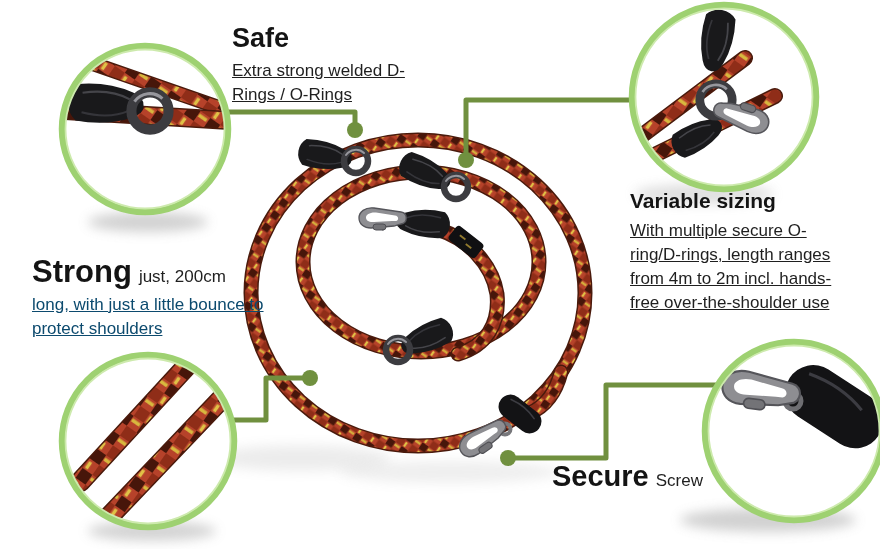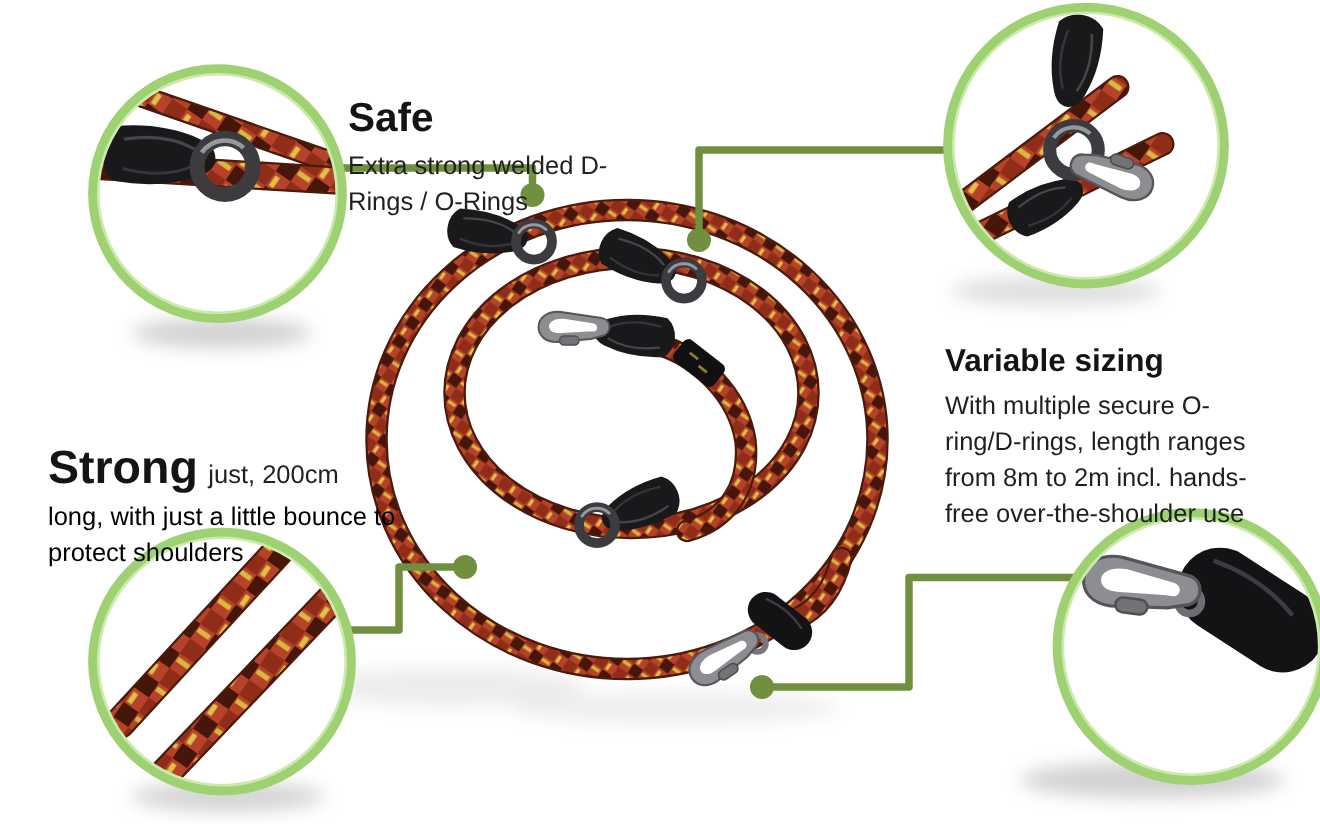--- a/index.html
+++ b/index.html
@@ -1,33 +1,33 @@
 <!DOCTYPE html>
 <html><head>
 <meta charset="utf-8">
 <style>
   html,body { margin:0; padding:0; background:#ffffff; }
   .stage {
     position:relative; width:880px; height:549px; background:#ffffff;
     overflow:hidden; font-family:"Liberation Sans",sans-serif;
   }
   .stage svg.scene { position:absolute; left:0; top:0; }
-  .note { position:absolute; color:#161616; z-index:5;margin-top:40px; }
+  .note { position:absolute; color:#161616; z-index:5; }
   .note h2 { margin:0; font-weight:700; color:#141414; line-height:1.05; }
-  .note p { margin:7px 0 0; font-size:17px; line-height:1.42; color:#1f1f1f; }
+  .note p { margin:7px 0 0; font-size:17px; line-height:1.42; color:#1f1f1f;text-decoration:underline; }
   .note .leadline { white-space:nowrap; }
   .note .leadline .h { font-weight:700; color:#141414;text-align:center; }
   .note .leadline .t { font-size:17px; color:#1f1f1f; margin-left:7px; }
   .note-safe     { left:232px; top:24px;  width:220px; }
   .note-safe h2  { font-size:27px; }
   .note-variable { left:630px; top:190px; width:216px; }
   .note-variable h2 { font-size:21px; }
   .note-strong   { left:32px;  top:254px; width:272px; }
   .note-strong .h { font-size:31px; }
-  .note-strong .rest { margin:3px 0 0; font-size:17px; line-height:1.42; color:#000000; width:268px; }
+  .note-strong .rest { margin:3px 0 0; font-size:17px; line-height:1.42; color:#0c4a6e; width:268px; }
   .note-secure   { left:552px; top:460px; width:232px; }
   .note-secure .h { font-size:29px; }
   .note-secure .rest { margin:3px 0 0; font-size:17px; line-height:1.42; color:#1f1f1f; width:200px; }
 </style>
 </head>
 <body>
 
 <div class="stage">
 
   <svg class="scene" width="880" height="549" viewBox="0 0 880 549">
@@ -197,26 +197,29 @@
     </g>
   </svg>
 
   <div class="note note-safe">
     <h2>Safe</h2>
     <p style="width:175px">Extra strong welded D-Rings / O-Rings</p>
   </div>
 
   <div class="note note-variable">
     <h2>Variable sizing</h2>
-    <p style="width:212px">With multiple secure O-ring/D-rings, length ranges from 8m to 2m incl. hands-free over-the-shoulder use</p>
+    <p style="width:212px">With multiple secure O-ring/D-rings, length ranges from 4m to 2m incl. hands-free over-the-shoulder use</p>
   </div>
 
   <div class="note note-strong">
     <div class="leadline">
       <span class="h">Strong</span><span class="t">just, 200cm</span>
     </div>
     <p class="rest">long, with just a little bounce to protect shoulders</p>
   </div>
 
   <div class="note note-secure">
+    <div class="leadline">
+      <span class="h">Secure</span><span class="t">Screw</span>
+    </div>
   </div>
 
 </div>
 
 </body></html>

